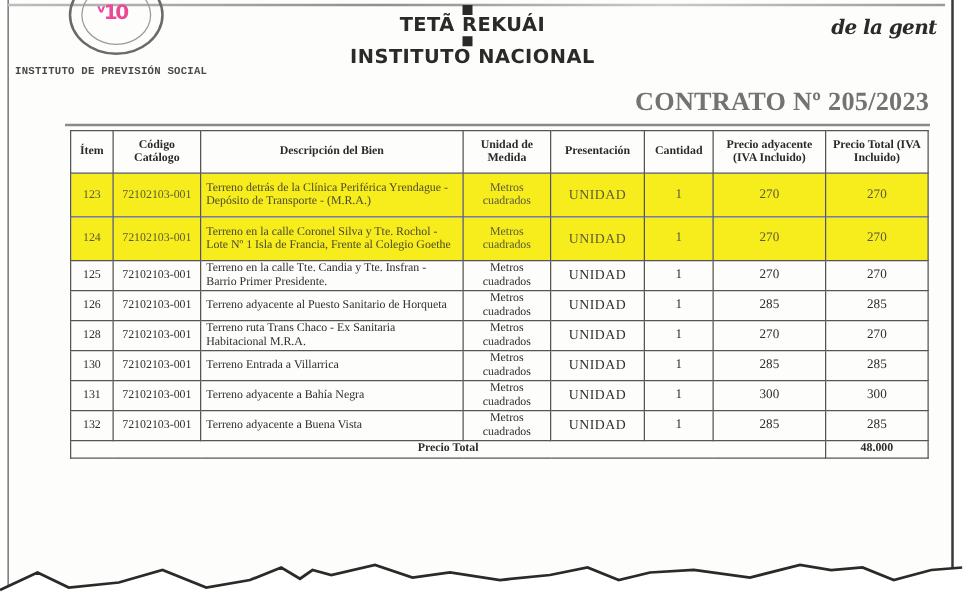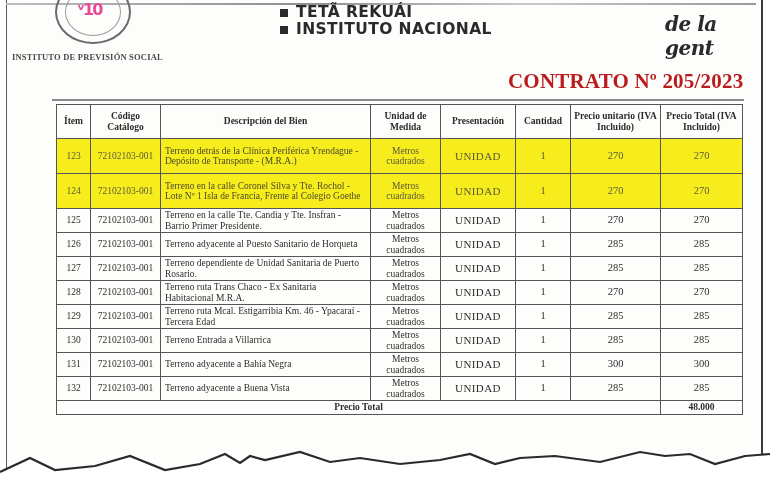--- a/index.html
+++ b/index.html
@@ -28,38 +28,38 @@
     position: absolute; left: 8px; top: 6px; width: 56px; height: 48px;
     border: 1px solid #9a9a9a; border-radius: 50%; box-sizing: border-box;
   }
   .seal-glyph {
     position: absolute; left: 20px; top: 18px; width: 28px; height: 24px;
     font-family: "DejaVu Sans", sans-serif; font-weight: bold; font-size: 16px;
     color: #ec4899; letter-spacing: -2px;
   }
   .ips-name {
     position: absolute; left: 12px; top: 52px;
-    font-family: Liberation Serif, serif; font-size: 8.5px; font-weight: bold;
+    font-family: Liberation Mono, monospace; font-size: 8.5px; font-weight: bold;
     color: #4a4a4a; letter-spacing: 0.2px;
   }
   .gov {
     position: absolute; left: 280px; top: 4px;
     font-family: "DejaVu Sans", sans-serif; font-weight: bold; color: #2a2a2a;
   }
-  .gov-line { display: flex; align-items: center; font-size: 15.5px; line-height: 17px; letter-spacing: 0.4px; }
+  .gov-line { display: flex; align-items: center; font-size: 15.5px; line-height: 17px; letter-spacing: 0.4px; flex-direction: column; }
   .gov-bullet { width: 8px; height: 8px; background: #2a2a2a; margin-right: 8px; display: inline-block; }
   .slogan {
     position: absolute; left: 665px; top: 12px;
     font-family: "DejaVu Serif", serif; font-style: italic; font-weight: bold;
-    font-size: 20px; color: #2a2a2a; letter-spacing: -0.5px;
+    font-size: 16px; color: #2a2a2a; letter-spacing: -0.5px;
   }
   .contract-title {
     position: absolute; left: 508px; top: 69px;
     font-family: "Liberation Serif", serif; font-weight: bold; font-size: 21px;
-    color: #b91c1c; letter-spacing: 0.2px;
+    color: #737373; letter-spacing: 0.2px;
   }
   .rule {
     position: absolute; left: 52px; top: 99px; width: 692px; height: 2px; background: #8a8a8a;
   }
   table.contract {
     position: absolute; left: 56px; top: 104px; width: 686px;
     border-collapse: collapse; table-layout: fixed;
     font-family: "Liberation Serif", serif; font-size: 9.5px; color: #2d2d2d;
   }
   table.contract th, table.contract td {
@@ -118,21 +118,21 @@
     <col style="width:82px">
   </colgroup>
   <thead>
     <tr>
       <th>Ítem</th>
       <th>Código Catálogo</th>
       <th>Descripción del Bien</th>
       <th>Unidad de Medida</th>
       <th>Presentación</th>
       <th>Cantidad</th>
-      <th>Precio unitario (IVA Incluido)</th>
+      <th>Precio adyacente (IVA Incluido)</th>
       <th>Precio Total (IVA Incluido)</th>
     </tr>
   </thead>
   <tbody>
     <tr class="row hl">
       <td>123</td>
       <td>72102103-001</td>
       <td class="desc">Terreno detrás de la Clínica Periférica Yrendague - Depósito de Transporte - (M.R.A.)</td>
       <td>Metros cuadrados</td>
       <td class="pres">UNIDAD</td>
@@ -164,48 +164,28 @@
       <td>126</td>
       <td>72102103-001</td>
       <td class="desc">Terreno adyacente al Puesto Sanitario de Horqueta</td>
       <td>Metros cuadrados</td>
       <td class="pres">UNIDAD</td>
       <td class="num">1</td>
       <td class="num">285</td>
       <td class="num">285</td>
     </tr>
     <tr class="row">
-      <td>127</td>
-      <td>72102103-001</td>
-      <td class="desc">Terreno dependiente de Unidad Sanitaria de Puerto Rosario.</td>
-      <td>Metros cuadrados</td>
-      <td class="pres">UNIDAD</td>
-      <td class="num">1</td>
-      <td class="num">285</td>
-      <td class="num">285</td>
-    </tr>
-    <tr class="row">
       <td>128</td>
       <td>72102103-001</td>
       <td class="desc">Terreno ruta Trans Chaco - Ex Sanitaria Habitacional M.R.A.</td>
       <td>Metros cuadrados</td>
       <td class="pres">UNIDAD</td>
       <td class="num">1</td>
       <td class="num">270</td>
       <td class="num">270</td>
-    </tr>
-    <tr class="row">
-      <td>129</td>
-      <td>72102103-001</td>
-      <td class="desc">Terreno ruta Mcal. Estigarribia Km. 46 - Ypacaraí - Tercera Edad</td>
-      <td>Metros cuadrados</td>
-      <td class="pres">UNIDAD</td>
-      <td class="num">1</td>
-      <td class="num">285</td>
-      <td class="num">285</td>
     </tr>
     <tr class="row">
       <td>130</td>
       <td>72102103-001</td>
       <td class="desc">Terreno Entrada a Villarrica</td>
       <td>Metros cuadrados</td>
       <td class="pres">UNIDAD</td>
       <td class="num">1</td>
       <td class="num">285</td>
       <td class="num">285</td>

